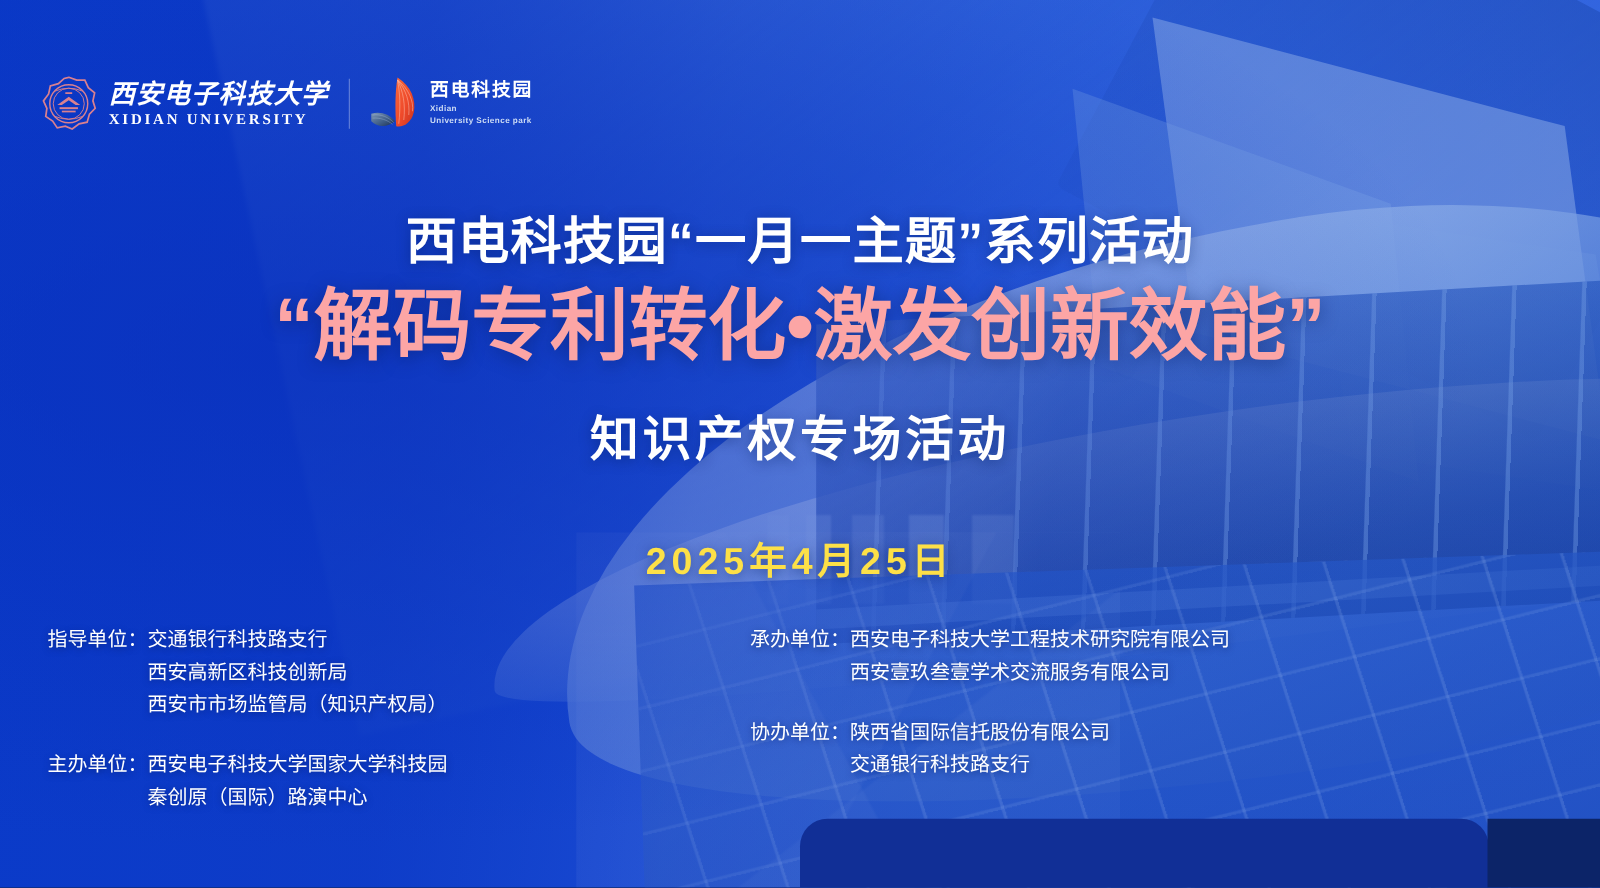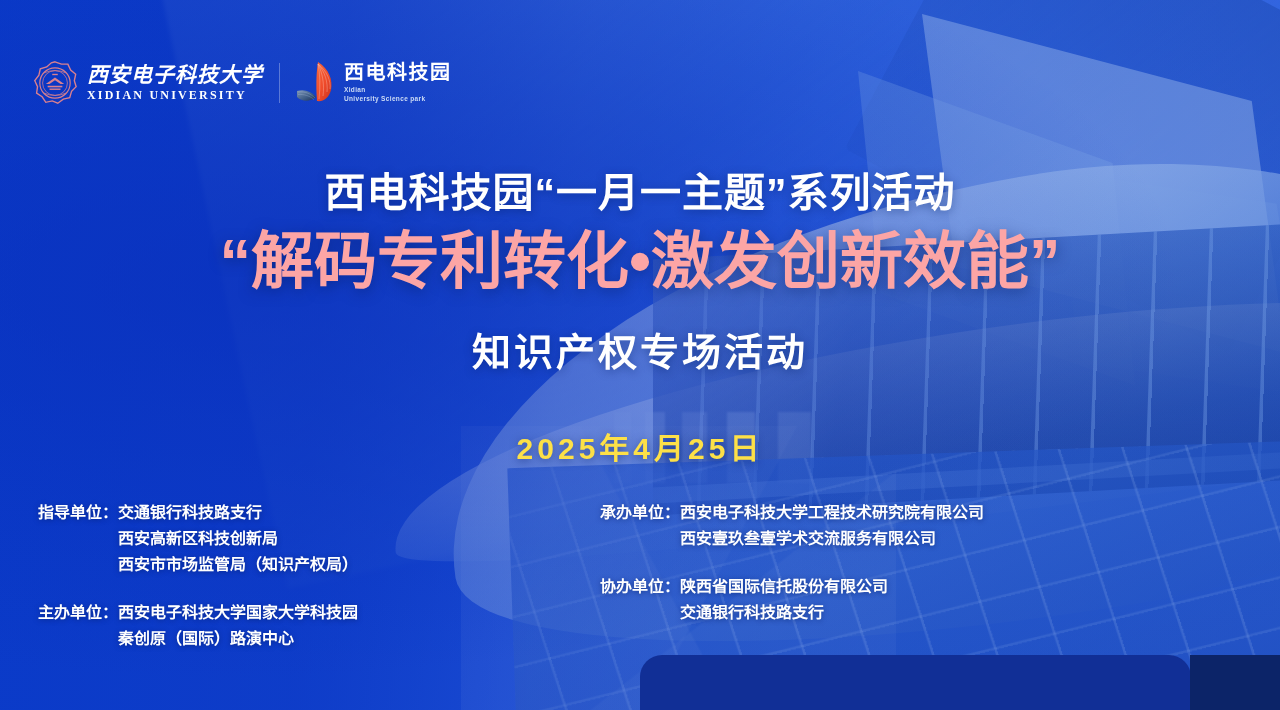--- a/index.html
+++ b/index.html
@@ -276,21 +276,21 @@
   }
 
   .park-group {
     display: flex;
     align-items: center;
     gap: 8px;
   }
   .sail { width: 40px; height: 44px; flex: 0 0 auto; }
   .park-wordmark { display: flex; flex-direction: column; line-height: 1; }
   .park-cn {
-    font-size: 20px;
+    font-size: 15px;
     font-weight: 700;
     color: #ffffff;
     letter-spacing: 1.5px;
     white-space: nowrap;
   }
   .park-en {
     font-size: 6.5px;
     font-weight: 700;
     color: #cddcf5;
     letter-spacing: 0.35px;
@@ -361,21 +361,21 @@
     width: 520px;
     z-index: 5;
   }
   .credits-right {
     position: absolute;
     left: 560px;
     top: 500px;
     width: 520px;
     z-index: 5;
   }
-  .credit-block { margin-bottom: 22px; font-weight: bold; }
+  .credit-block { margin-bottom: 22px; }
   .credit-block:last-child { margin-bottom: 0; }
   .credit-row {
     display: flex;
     align-items: baseline;
     font-size: 16px;
     color: #ffffff;
     line-height: 1.62;
     white-space: nowrap;
     text-shadow: 0 1px 5px rgba(5,28,95,0.55);
   }

